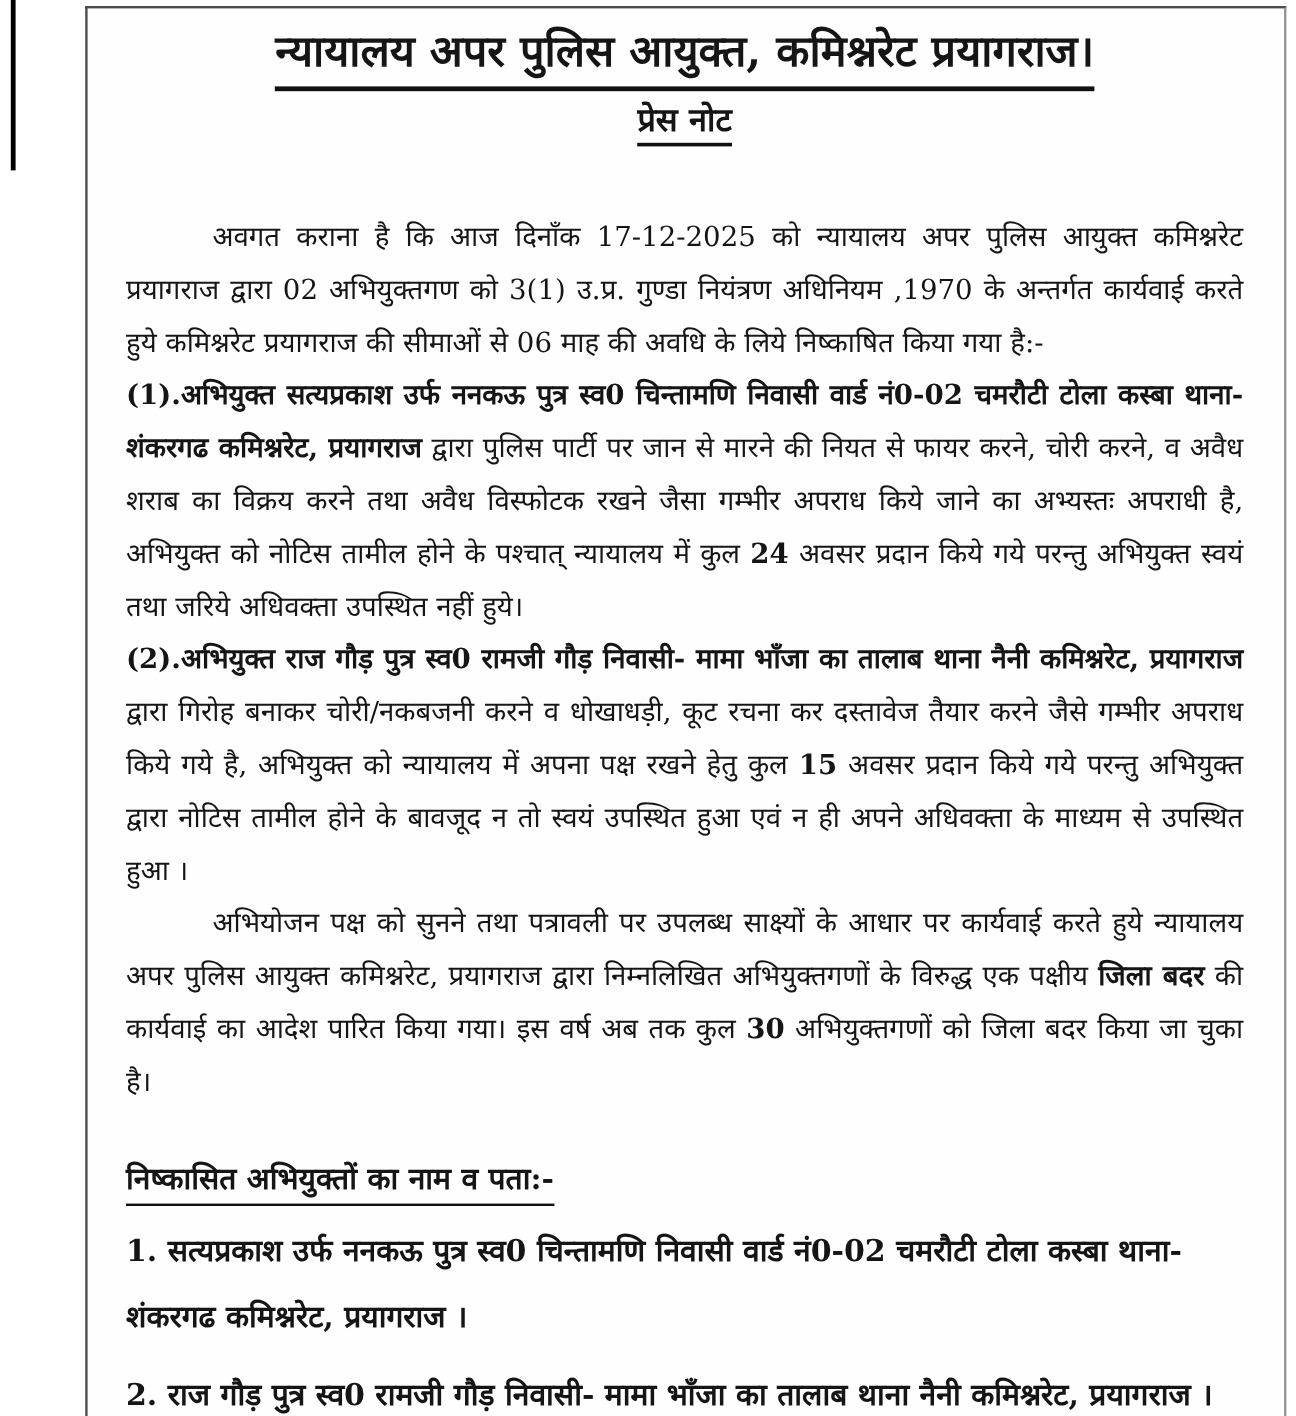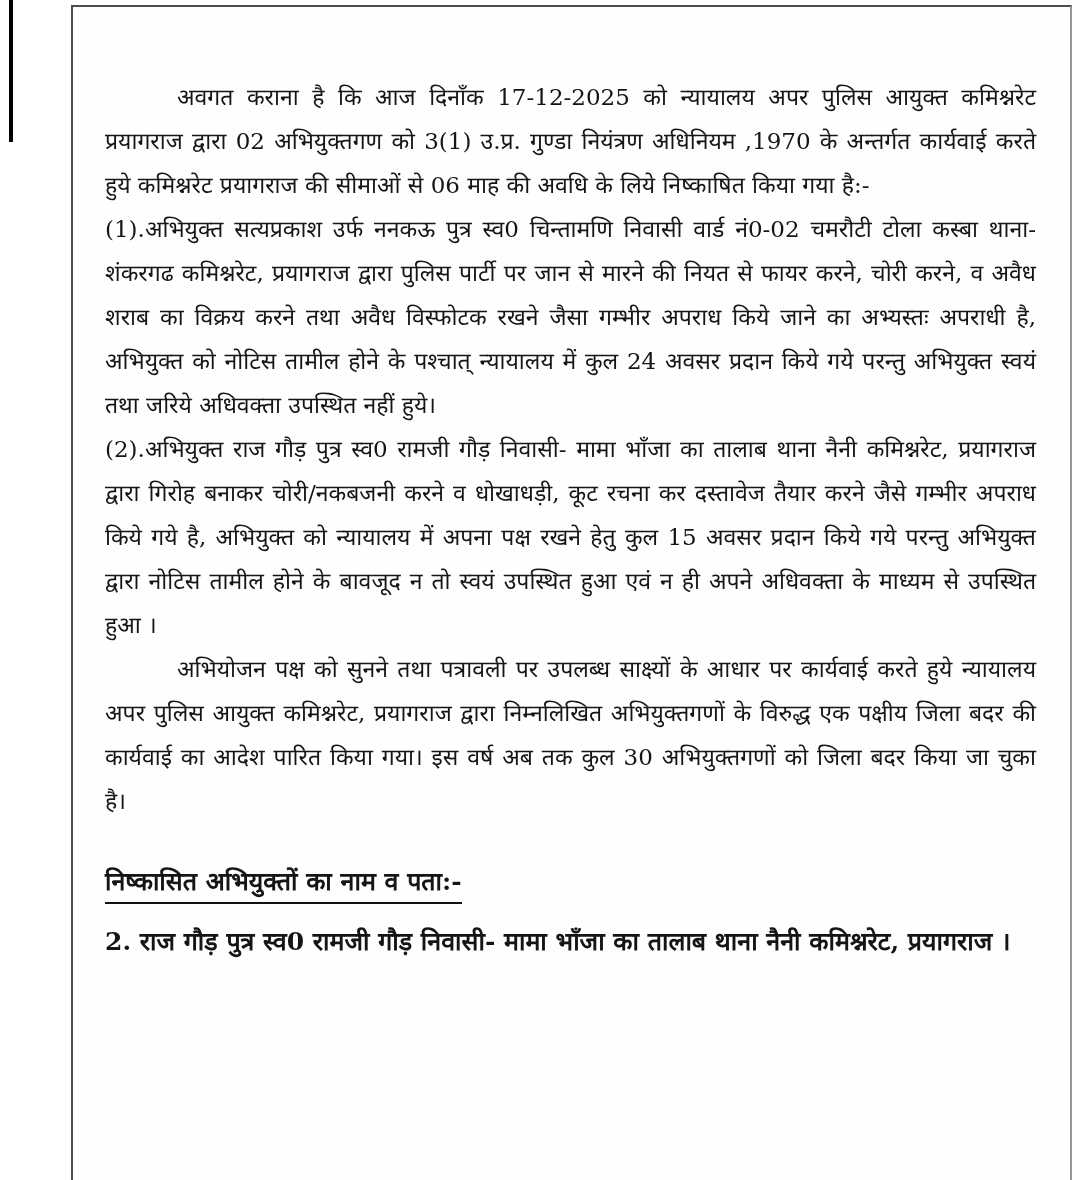--- a/index.html
+++ b/index.html
@@ -84,42 +84,49 @@
     padding-bottom: 3px;
     text-align: right;
   }
   .list-item {
     margin: 10px 0 0 0;
     font-size: 25px;
     font-weight: bold;
     line-height: 55px;
     text-align: left;
   }
-  b { font-weight: normal; margin-top: 47px; }
+  b { font-weight: bold; margin-top: 47px; }
 </style>
 </head>
 <body>
 
 <div class="left-mark"></div>
 
 <div class="page">
 
+  <h1 class="title">
+    <span class="underline-thick">न्यायालय अपर पुलिस आयुक्त, कमिश्नरेट प्रयागराज।</span>
+  </h1>
 
+  <h2 class="subtitle">
+    <span class="underline-med">प्रेस नोट</span>
+  </h2>
 
   <div class="body-text">
 
     <p class="para first-indent">अवगत कराना है कि आज दिनाँक 17-12-2025 को न्यायालय अपर पुलिस आयुक्त कमिश्नरेट प्रयागराज द्वारा 02 अभियुक्तगण को 3(1) उ.प्र. गुण्डा नियंत्रण अधिनियम ,1970 के अन्तर्गत कार्यवाई करते हुये कमिश्नरेट प्रयागराज की सीमाओं से 06 माह की अवधि के लिये निष्काषित किया गया है:-</p>
 
     <p class="para"><b>(1).अभियुक्त सत्यप्रकाश उर्फ ननकऊ पुत्र स्व0 चिन्तामणि निवासी वार्ड नं0-02 चमरौटी टोला कस्बा थाना-शंकरगढ कमिश्नरेट, प्रयागराज</b><span> द्वारा पुलिस पार्टी पर जान से मारने की नियत से फायर करने, चोरी करने, व अवैध शराब का विक्रय करने तथा अवैध विस्फोटक रखने जैसा गम्भीर अपराध किये जाने का अभ्यस्तः अपराधी है, अभियुक्त को नोटिस तामील होने के पश्चात् न्यायालय में कुल </span><b>24</b><span> अवसर प्रदान किये गये परन्तु अभियुक्त स्वयं तथा जरिये अधिवक्ता उपस्थित नहीं हुये।</span></p>
 
     <p class="para"><b>(2).अभियुक्त राज गौड़ पुत्र स्व0 रामजी गौड़ निवासी- मामा भाँजा का तालाब थाना नैनी कमिश्नरेट, प्रयागराज</b><span> द्वारा गिरोह बनाकर चोरी/नकबजनी करने व धोखाधड़ी, कूट रचना कर दस्तावेज तैयार करने जैसे गम्भीर अपराध किये गये है, अभियुक्त को न्यायालय में अपना पक्ष रखने हेतु कुल </span><b>15</b><span> अवसर प्रदान किये गये परन्तु अभियुक्त द्वारा नोटिस तामील होने के बावजूद न तो स्वयं उपस्थित हुआ एवं न ही अपने अधिवक्ता के माध्यम से उपस्थित हुआ ।</span></p>
 
     <p class="para first-indent"><span>अभियोजन पक्ष को सुनने तथा पत्रावली पर उपलब्ध साक्ष्यों के आधार पर कार्यवाई करते हुये न्यायालय अपर पुलिस आयुक्त कमिश्नरेट, प्रयागराज द्वारा निम्नलिखित अभियुक्तगणों के विरुद्ध एक पक्षीय </span><b>जिला बदर</b><span> की कार्यवाई का आदेश पारित किया गया। इस वर्ष अब तक कुल </span><b>30</b><span> अभियुक्तगणों को जिला बदर किया जा चुका है।</span></p>
 
     <p class="list-heading">
       <span class="underline-med2">निष्कासित अभियुक्तों का नाम व पता:-</span>
     </p>
 
+    <p class="list-item">1. सत्यप्रकाश उर्फ ननकऊ पुत्र स्व0 चिन्तामणि निवासी वार्ड नं0-02 चमरौटी टोला कस्बा थाना- शंकरगढ कमिश्नरेट, प्रयागराज ।</p>
 
     <p class="list-item">2. राज गौड़ पुत्र स्व0 रामजी गौड़ निवासी- मामा भाँजा का तालाब थाना नैनी कमिश्नरेट, प्रयागराज ।</p>
 
   </div>
 </div>
 
 </body></html>

